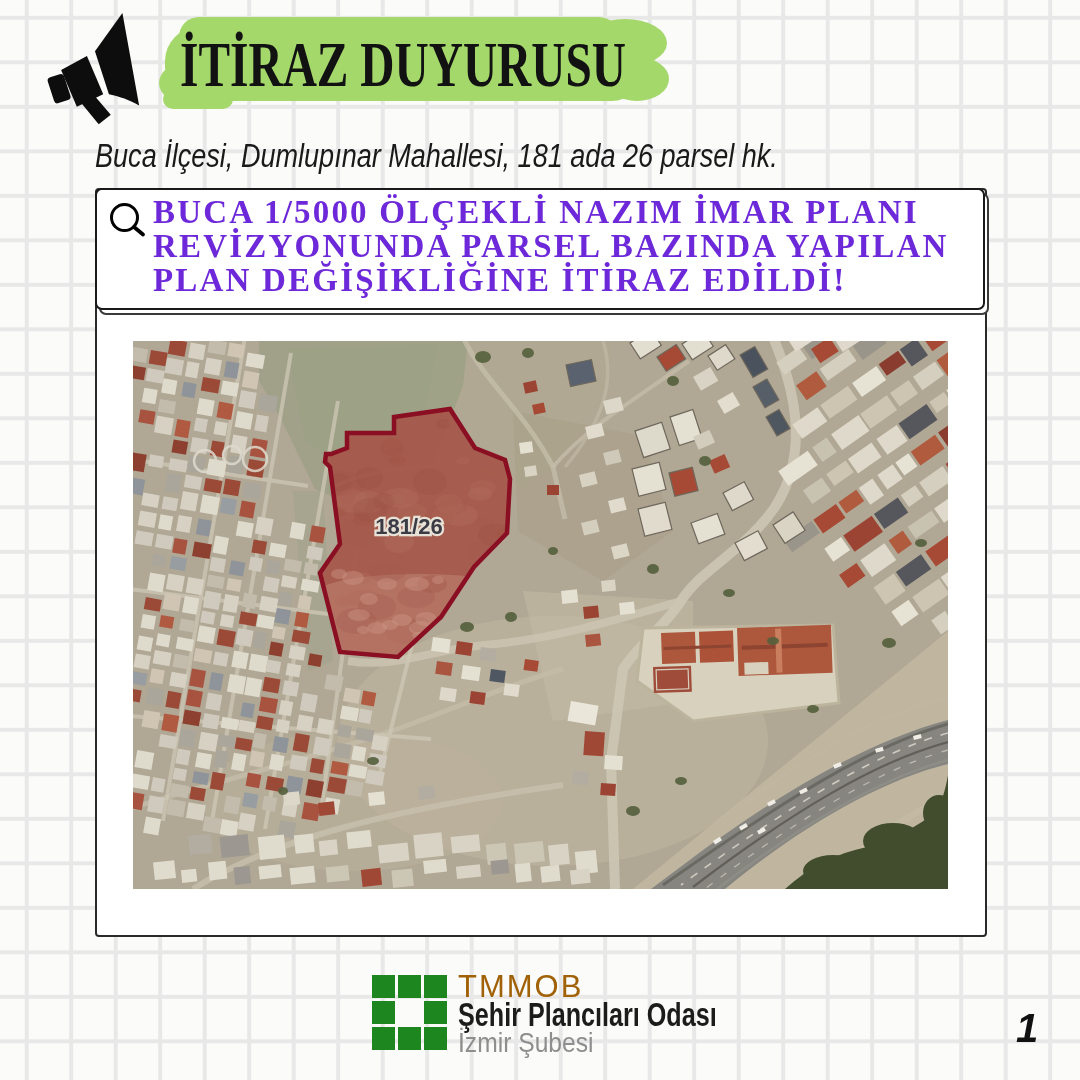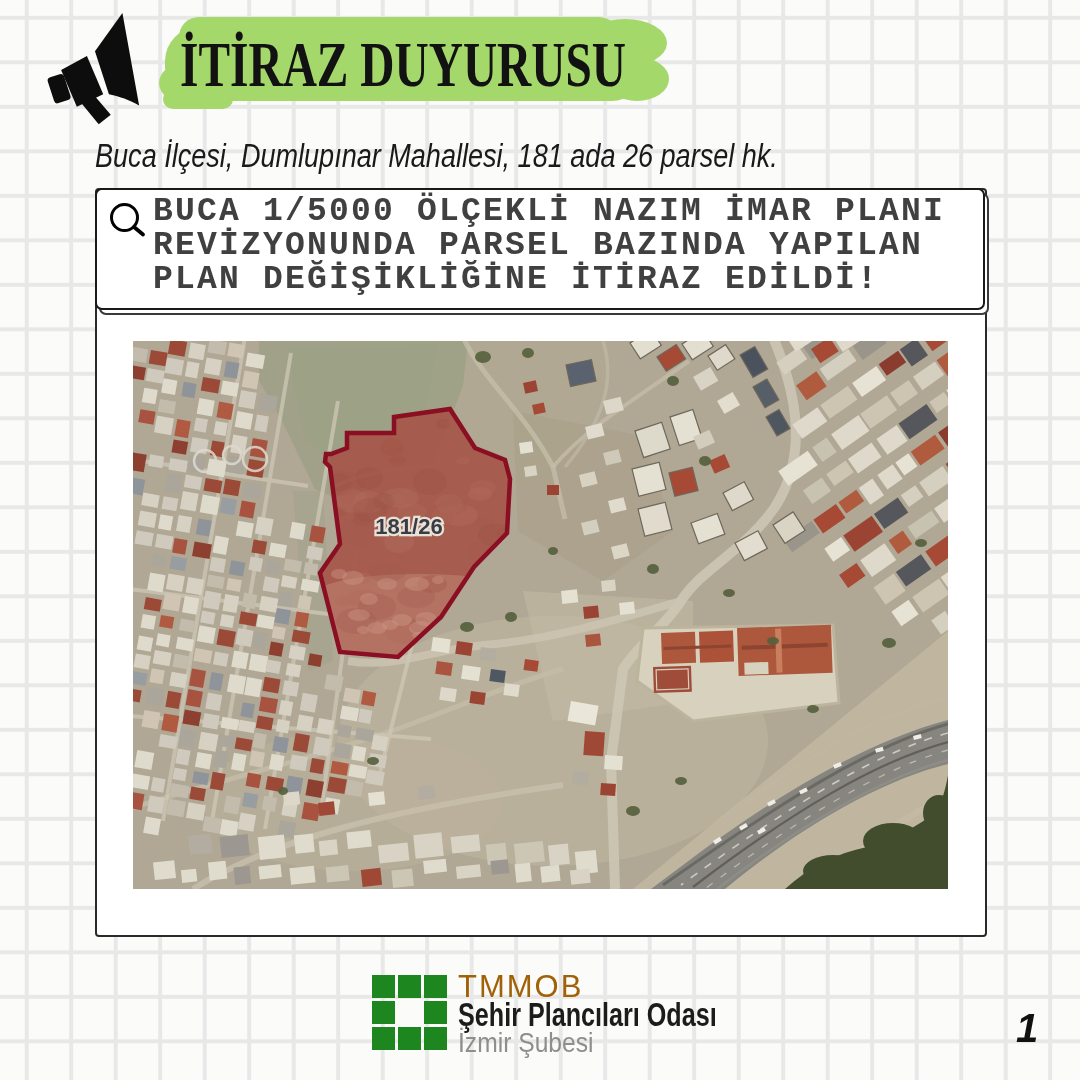--- a/index.html
+++ b/index.html
@@ -41,21 +41,21 @@
 
 <div class="abs" style="left:99px;top:193px;width:886px;height:118px;border:2px solid #3a3a3a;border-radius:7px;background:#fff;"></div>
 
 <div class="abs" style="left:95px;top:188px;width:886px;height:118px;background:#fff;border:2px solid #1a1a1a;border-radius:7px;"></div>
 
 <svg class="abs" style="left:107px;top:200px" width="44" height="44" viewBox="0 0 44 44">
 <circle cx="17.5" cy="17.5" r="13" fill="none" stroke="#000" stroke-width="3"></circle>
 <line x1="27" y1="27" x2="36" y2="34.5" stroke="#000" stroke-width="3.8" stroke-linecap="round"></line>
 </svg>
 
-<div class="abs" style="left:153px;top:195px;width:840px;font-family:Liberation Mono, monospace;font-weight:bold;font-size:33px;line-height:34px;color:#404040;letter-spacing:2.2px;">BUCA 1/5000 ÖLÇEKLİ NAZIM İMAR PLANI<br>REVİZYONUNDA PARSEL BAZINDA YAPILAN<br>PLAN DEĞİŞİKLİĞİNE İTİRAZ EDİLDİ!</div>
+<div class="abs" style="left:153px;top:195px;width:840px;font-family:Liberation Serif, serif;font-weight:bold;font-size:33px;line-height:34px;color:#6d28d9;letter-spacing:2.2px;">BUCA 1/5000 ÖLÇEKLİ NAZIM İMAR PLANI<br>REVİZYONUNDA PARSEL BAZINDA YAPILAN<br>PLAN DEĞİŞİKLİĞİNE İTİRAZ EDİLDİ!</div>
 
 <div class="abs" style="left:133px;top:341px;width:890px;height:548px;">
 <svg width="815" height="548" viewBox="0 0 815 548" style="display:block">
 
 <rect x="0" y="0" width="815" height="548" fill="#b0a794"></rect>
 
 <ellipse cx="420" cy="400" rx="215" ry="125" fill="#bfb5a0" opacity="0.65"></ellipse>
 
 <ellipse cx="220" cy="460" rx="150" ry="70" fill="#bbb19c" opacity="0.6"></ellipse>
 

